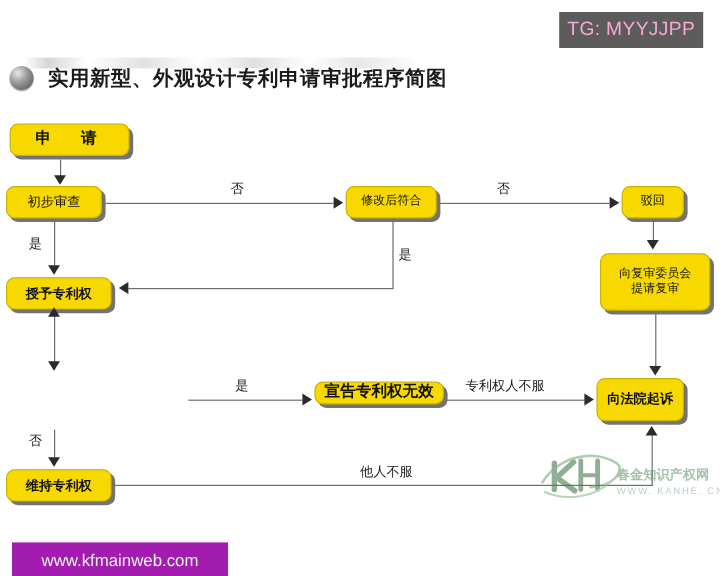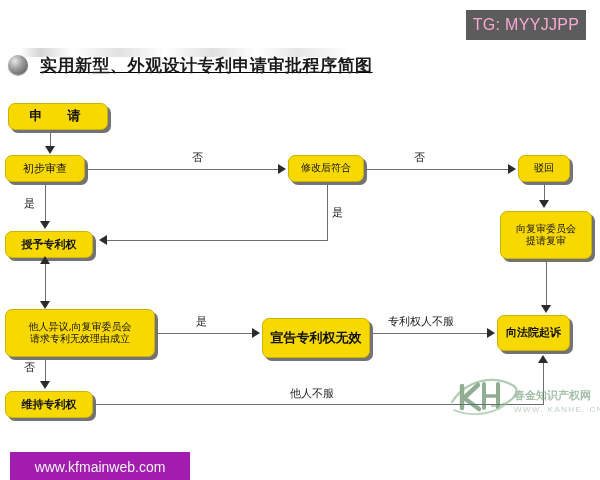--- a/index.html
+++ b/index.html
@@ -56,21 +56,20 @@
   }
 
   
   .title-row {
     position: absolute;
     left: 8px;
     top: 50px;
     height: 30px;
     display: flex;
     align-items: center;
-    text-decoration: underline;
   }
   .title-bullet {
     width: 20px;
     height: 20px;
     border-radius: 50%;
     background: radial-gradient(circle at 34% 30%, #e8e8e8 0%, #9a9a9a 42%, #4a4a4a 100%);
     margin-right: 12px;
     flex: none;
     box-shadow: 0 1px 1px rgba(0,0,0,0.35);
   }
@@ -212,24 +211,22 @@
 
   <div class="node mid" style="left:5px;  top:155px; width:80px;  height:27px;">初步审查</div>
 
   <div class="node small" style="left:288px; top:155px; width:76px; height:27px;">修改后符合</div>
 
   <div class="node small" style="left:518px; top:155px; width:52px; height:27px;">驳回</div>
 
   <div class="node small" style="left:500px; top:211px; width:92px; height:48px; white-space:pre-line;">向复审委员会
 提请复审</div>
 
-  <div class="node small" style="left:5px;  top:309px; width:150px; height:48px; white-space:pre-line;">他人异议,向复审委员会
-请求专利无效理由成立</div>
-
-  <div class="node big bold" style="left:262px; top:318px; width:108px; height:40px;">宣告专利权无效</div>
+
+  <div class="node big bold" style="left:262px; top:318px; width:108px; height:19px;">宣告专利权无效</div>
 
   <div class="node mid bold" style="left:497px; top:315px; width:73px; height:36px;">向法院起诉</div>
 
   <div class="node mid bold" style="left:5px;  top:391px; width:88px; height:27px;">维持专利权</div>
 
   <div class="vline" style="left:50px; top:133px; height:14px;"></div>
   <div class="arrow down" style="left:45px; top:146px;"></div>
 
   <div class="vline" style="left:45px; top:184px; height:37px;"></div>
   <div class="arrow down" style="left:40px; top:221px;"></div>
@@ -266,21 +263,21 @@
   <div class="arrow down" style="left:40px; top:381px;"></div>
   <div class="edge-label" style="left:24px; top:360px;">否</div>
 
   <div class="hline" style="left:372px; top:333px; width:115px;"></div>
   <div class="arrow right" style="left:487px; top:328px;"></div>
   <div class="edge-label" style="left:388px; top:314px;">专利权人不服</div>
 
   <div class="hline" style="left:95px; top:404px; width:449px;"></div>
   <div class="vline" style="left:543px; top:362px; height:43px;"></div>
   <div class="arrow up" style="left:538px; top:355px;"></div>
-  <div class="edge-label" style="left:290px; top:386px;">他人不服</div>
+  <div class="edge-label" style="left:300px; top:386px;">他人不服</div>
 
   <div class="watermark">
     <svg width="148" height="58" viewBox="0 0 148 58">
       <path d="M4 30 C18 8, 46 2, 66 14" stroke="#7fae85" stroke-width="2.2" fill="none" stroke-linecap="round"></path>
       <path d="M66 14 C74 20, 62 34, 44 34" stroke="#7fae85" stroke-width="2.2" fill="none" stroke-linecap="round"></path>
       <path d="M14 14 L14 36" stroke="#4e7d55" stroke-width="4.5" fill="none" stroke-linecap="round"></path>
       <path d="M30 13 L16 26 L31 37" stroke="#4e7d55" stroke-width="4.5" fill="none" stroke-linecap="round" stroke-linejoin="round"></path>
       <path d="M36 12 L36 36" stroke="#4e7d55" stroke-width="4" fill="none" stroke-linecap="round"></path>
       <path d="M50 12 L50 36" stroke="#4e7d55" stroke-width="4" fill="none" stroke-linecap="round"></path>
       <path d="M36 24 L50 24" stroke="#4e7d55" stroke-width="3.4" fill="none" stroke-linecap="round"></path>

